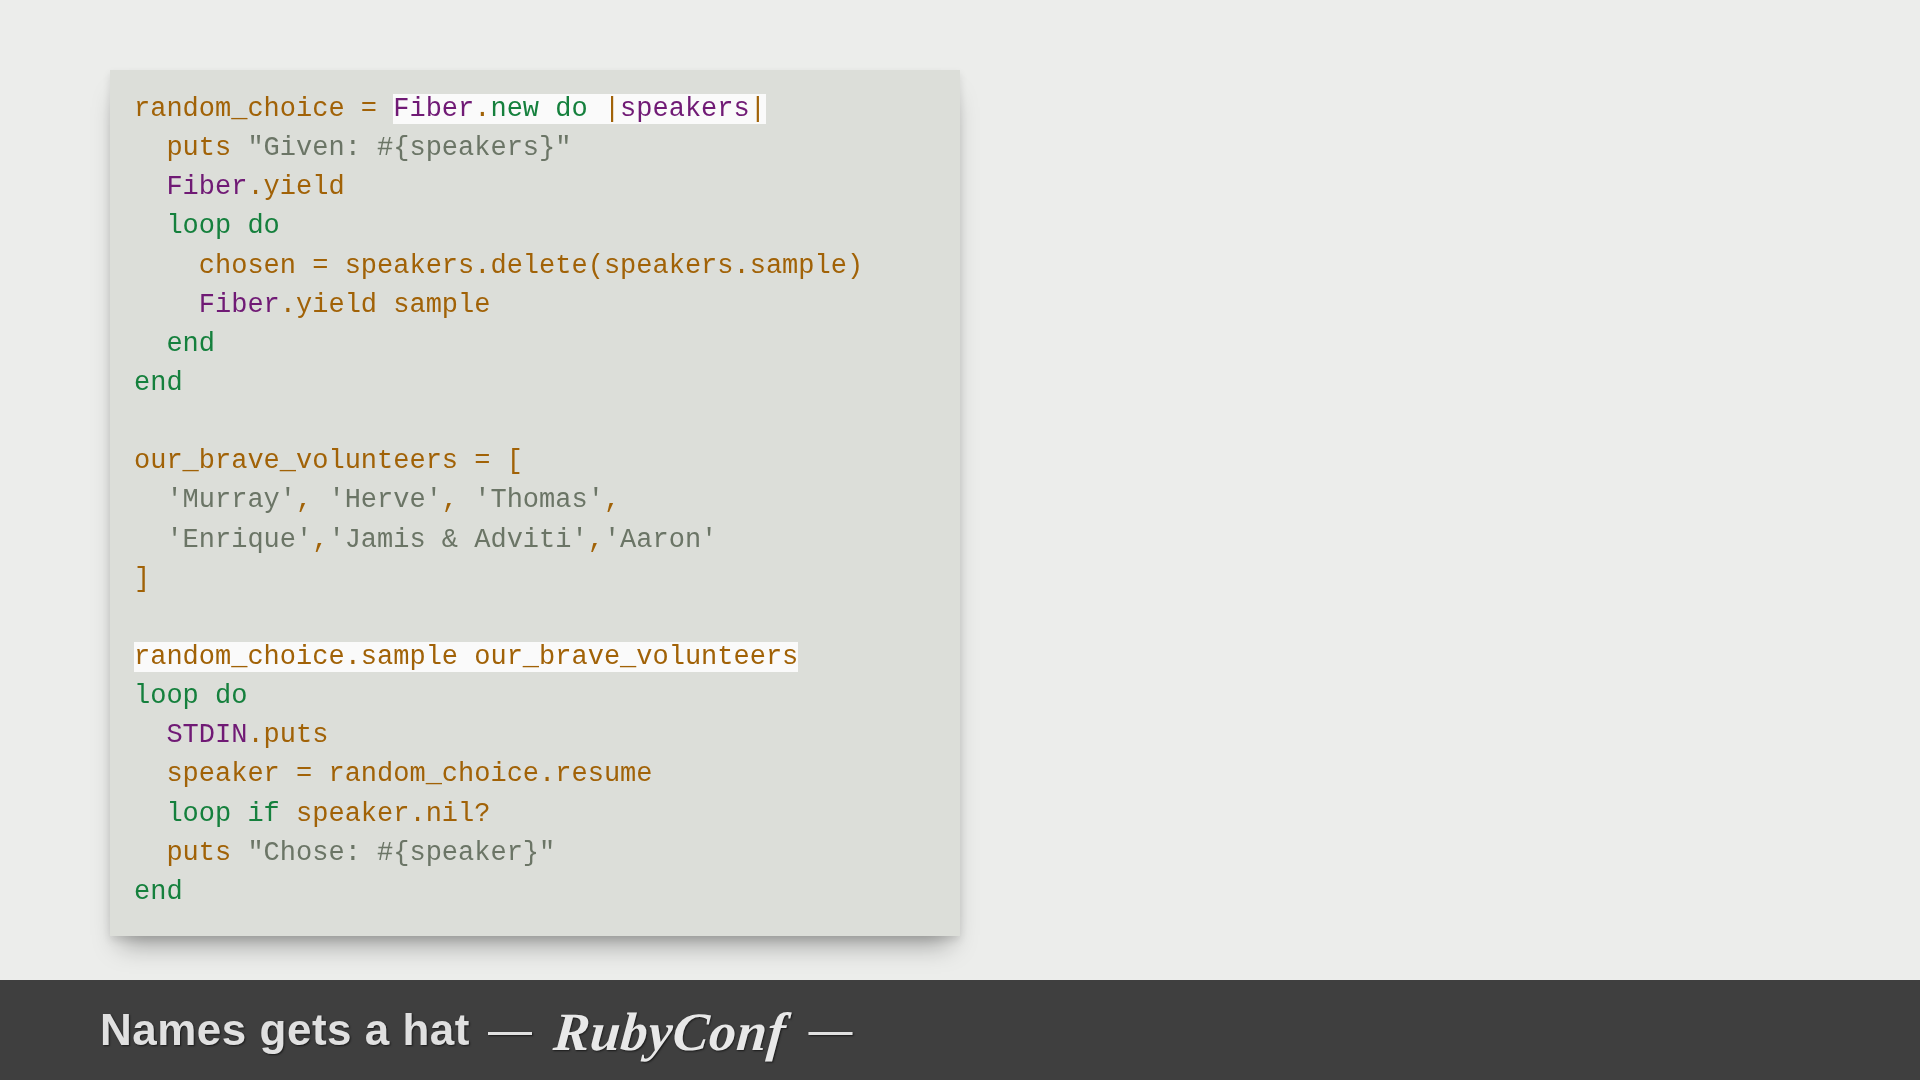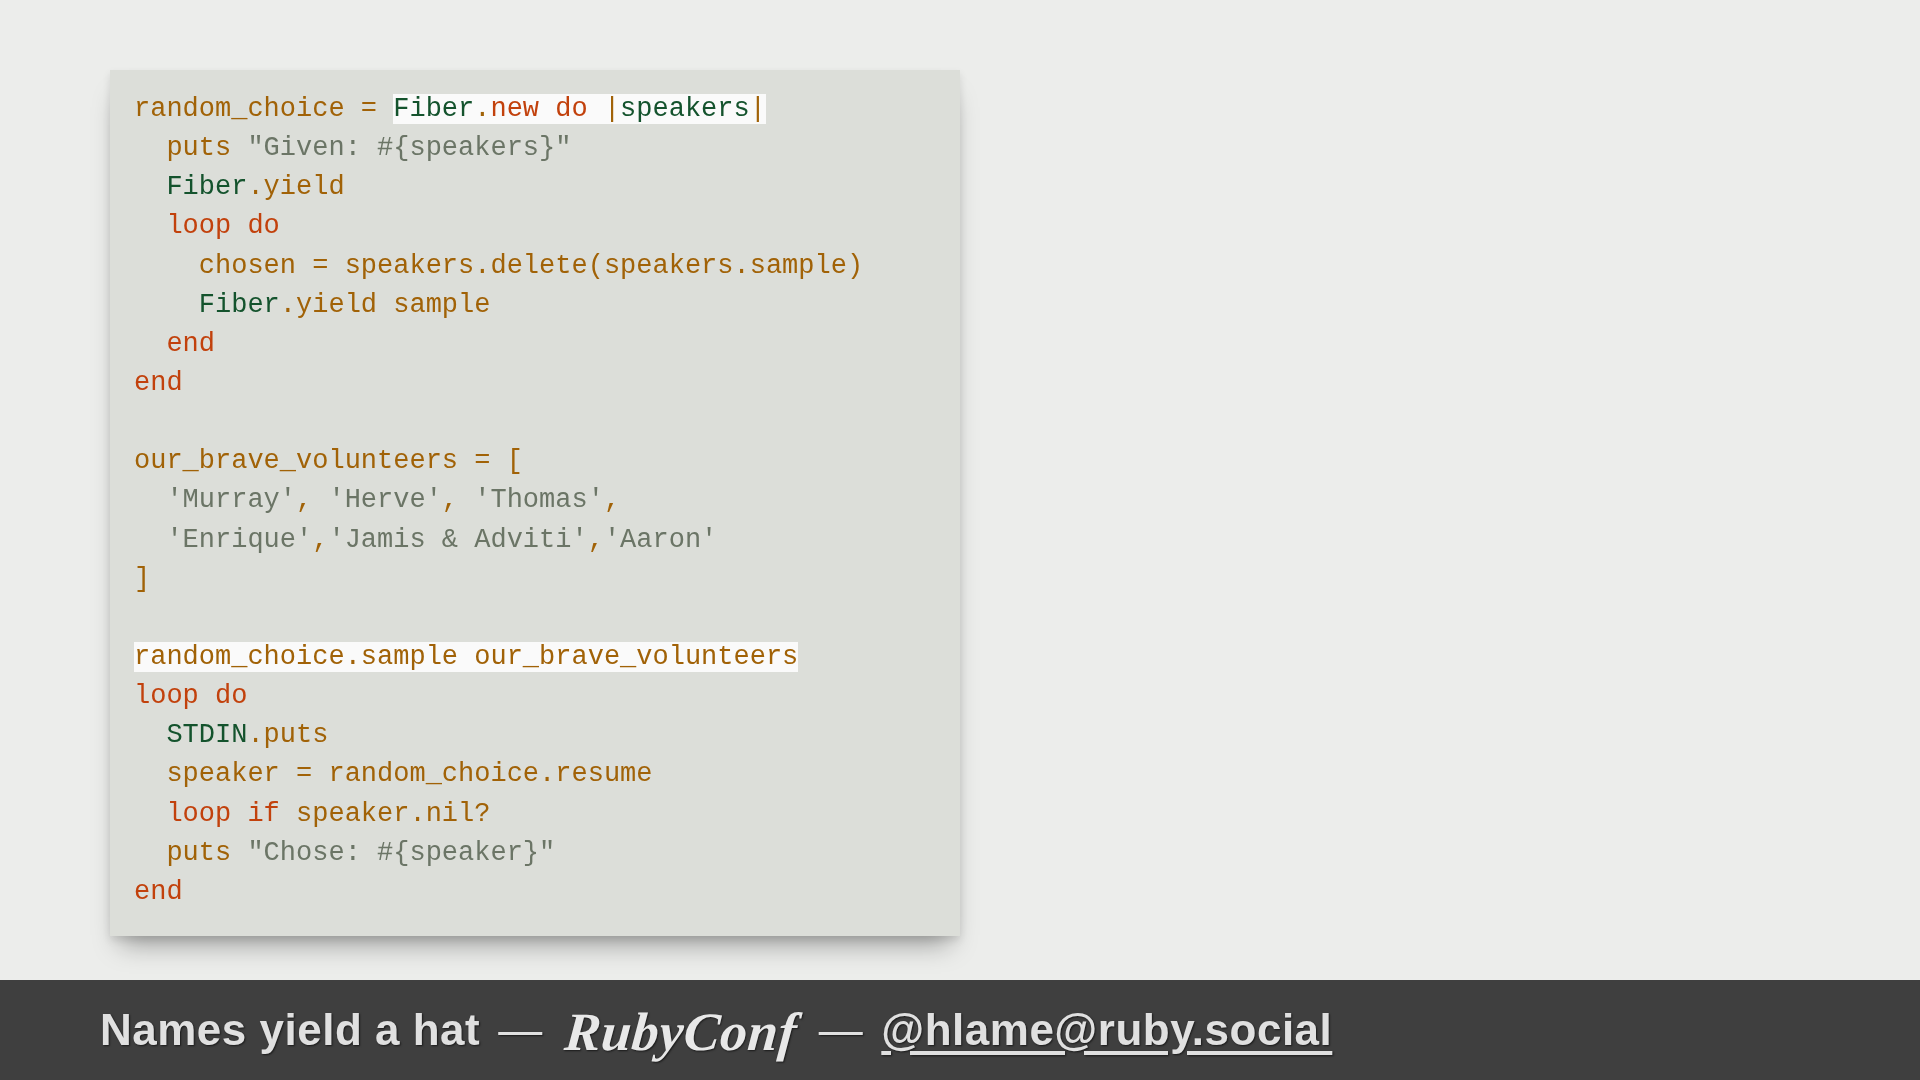--- a/index.html
+++ b/index.html
@@ -21,22 +21,22 @@
       box-shadow: 0 18px 25px -10px rgba(0,0,0,0.35),
                   0 4px 8px rgba(0,0,0,0.1);
     }
     .code-block {
       font-family: 'Menlo', 'Consolas', 'Courier New', monospace;
       font-size: 27px;
       line-height: 1.45;
       white-space: pre;
       color: #636b62;
     }
-    .tok-kw    { color: #c2410c; }
-    .tok-const { color: #14532d; }
+    .tok-kw    { color: #15803d; }
+    .tok-const { color: #701a75; }
     .tok-str   { color: #6b7566; }
     .tok-var   { color: #a16207; }
     .tok-hl    { background: #fafafa; }
     .footer {
       position: absolute;
       left: 0; right: 0; bottom: 0;
       height: 100px;
       background: #3f3f3f;
       color: #e0e0e0;
       display: flex;
@@ -97,18 +97,17 @@
 <span class="tok-var tok-hl">random_choice.sample our_brave_volunteers</span>
 <span class="tok-kw">loop</span><span class="tok-var"> </span><span class="tok-kw">do</span>
 <span class="tok-var">  </span><span class="tok-const">STDIN</span><span class="tok-var">.puts</span>
 <span class="tok-var">  speaker = random_choice.resume</span>
 <span class="tok-var">  </span><span class="tok-kw">loop</span><span class="tok-var"> </span><span class="tok-kw">if</span><span class="tok-var"> speaker.nil?</span>
 <span class="tok-var">  puts </span><span class="tok-str">"Chose: #{speaker}"</span>
 <span class="tok-kw">end</span></div>
 </div>
 
 <div class="footer">
-  <span class="footer-title">Names yield a hat</span>
+  <span class="footer-title">Names gets a hat</span>
   <span class="footer-sep">—</span>
   <span class="footer-logo">RubyConf</span>
   <span class="footer-sep">—</span>
-  <span class="footer-handle">@hlame@ruby.social</span>
 </div>
 
 </body></html>

